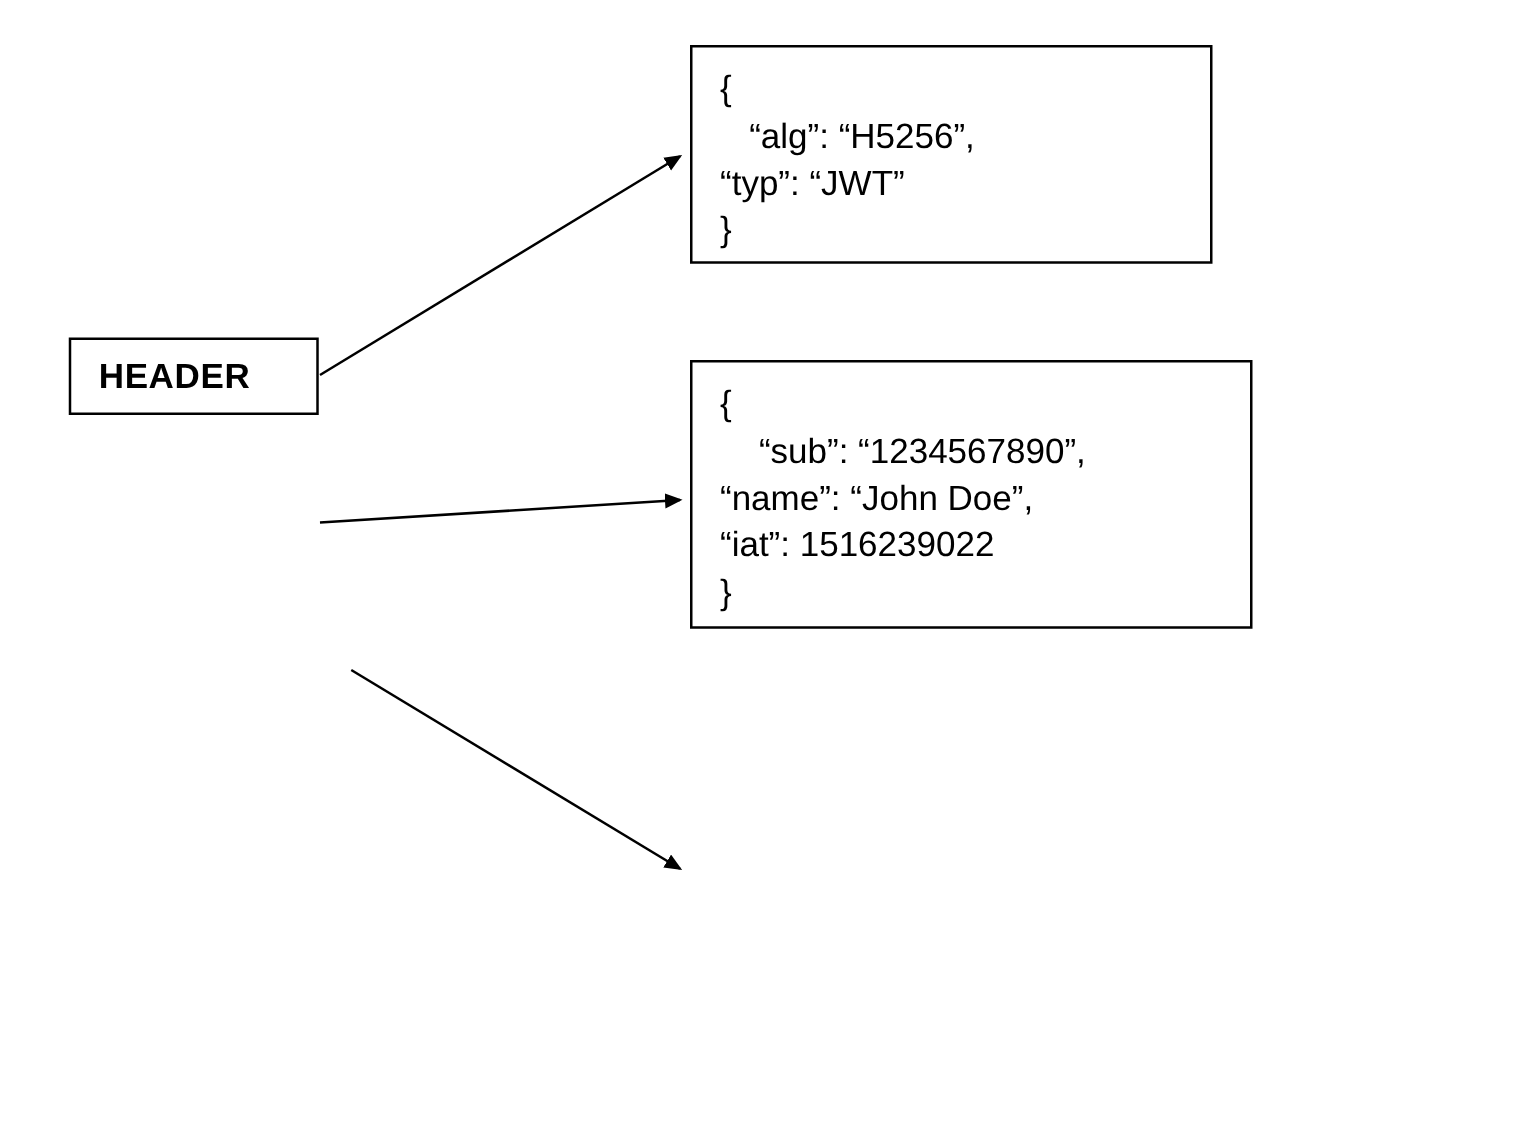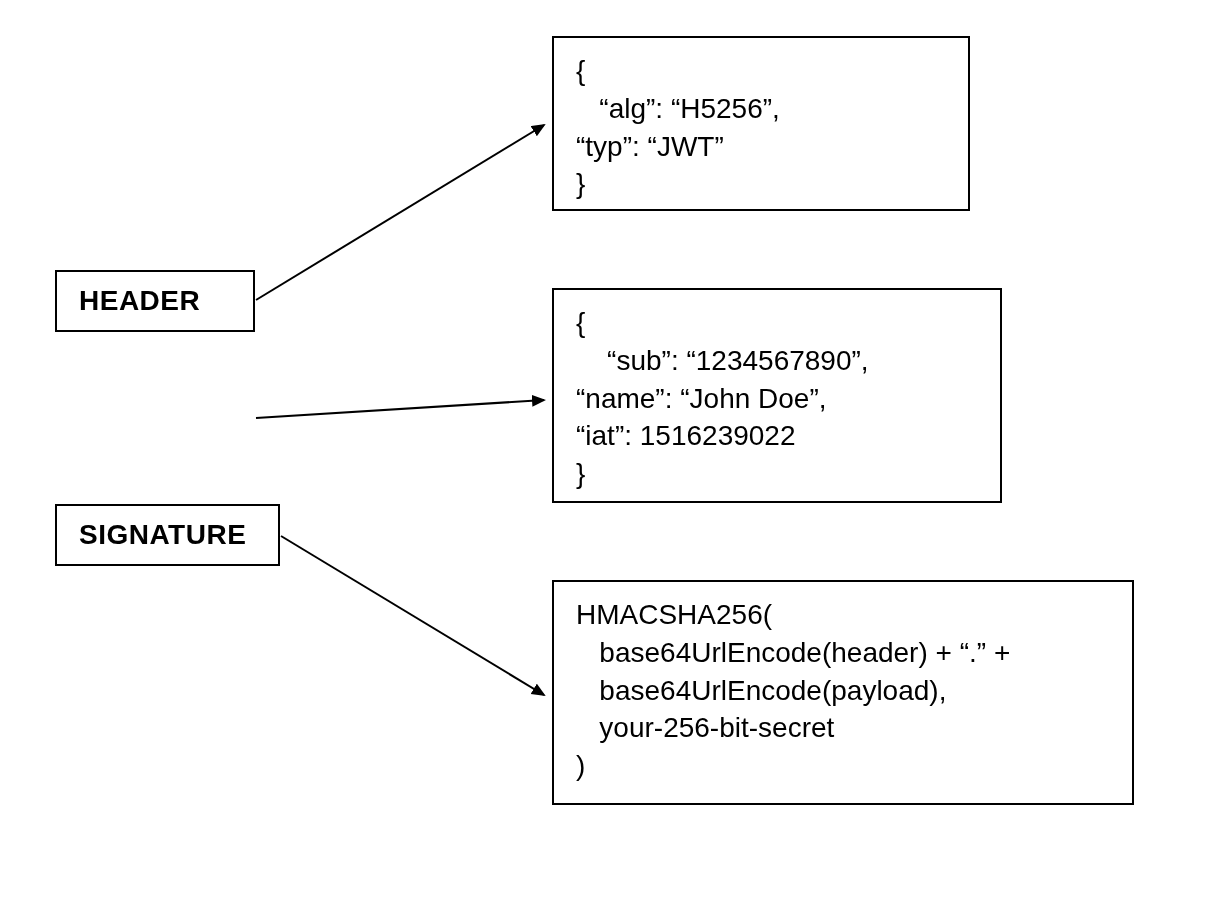--- a/index.html
+++ b/index.html
@@ -49,40 +49,32 @@
 </head>
 <body>
 
 <div class="stage">
 
   <div class="box label-box" style="left:55px; top:270px; width:200px; height:62px;">
     <span>HEADER</span>
   </div>
 
 
-  <div class="box label-box" style="left:55px; top:504px; width:225px; height:62px;">
-    <span>SIGNATURE</span>
-  </div>
 
   <div class="box content-box" style="left:552px; top:36px; width:418px; height:175px;">{
    “alg”: “H5256”,
 “typ”: “JWT”
 }</div>
 
   <div class="box content-box" style="left:552px; top:288px; width:450px; height:215px;">{
     “sub”: “1234567890”,
 “name”: “John Doe”,
 “iat”: 1516239022
 }</div>
 
-  <div class="box content-box" style="left:552px; top:580px; width:582px; height:225px;">HMACSHA256(
-   base64UrlEncode(header) + “.” +
-   base64UrlEncode(payload),
-   your-256-bit-secret
-)</div>
 
   <svg class="arrows" viewBox="0 0 1211 898">
     <defs>
       <marker id="arrowhead" markerWidth="8" markerHeight="8" refX="6" refY="3" orient="auto" markerUnits="strokeWidth">
         <path d="M0,0 L7,3 L0,6 Z" fill="#000"></path>
       </marker>
     </defs>
 
     <line x1="256" y1="300" x2="544" y2="125" stroke="#000" stroke-width="2" marker-end="url(#arrowhead)"></line>
 

